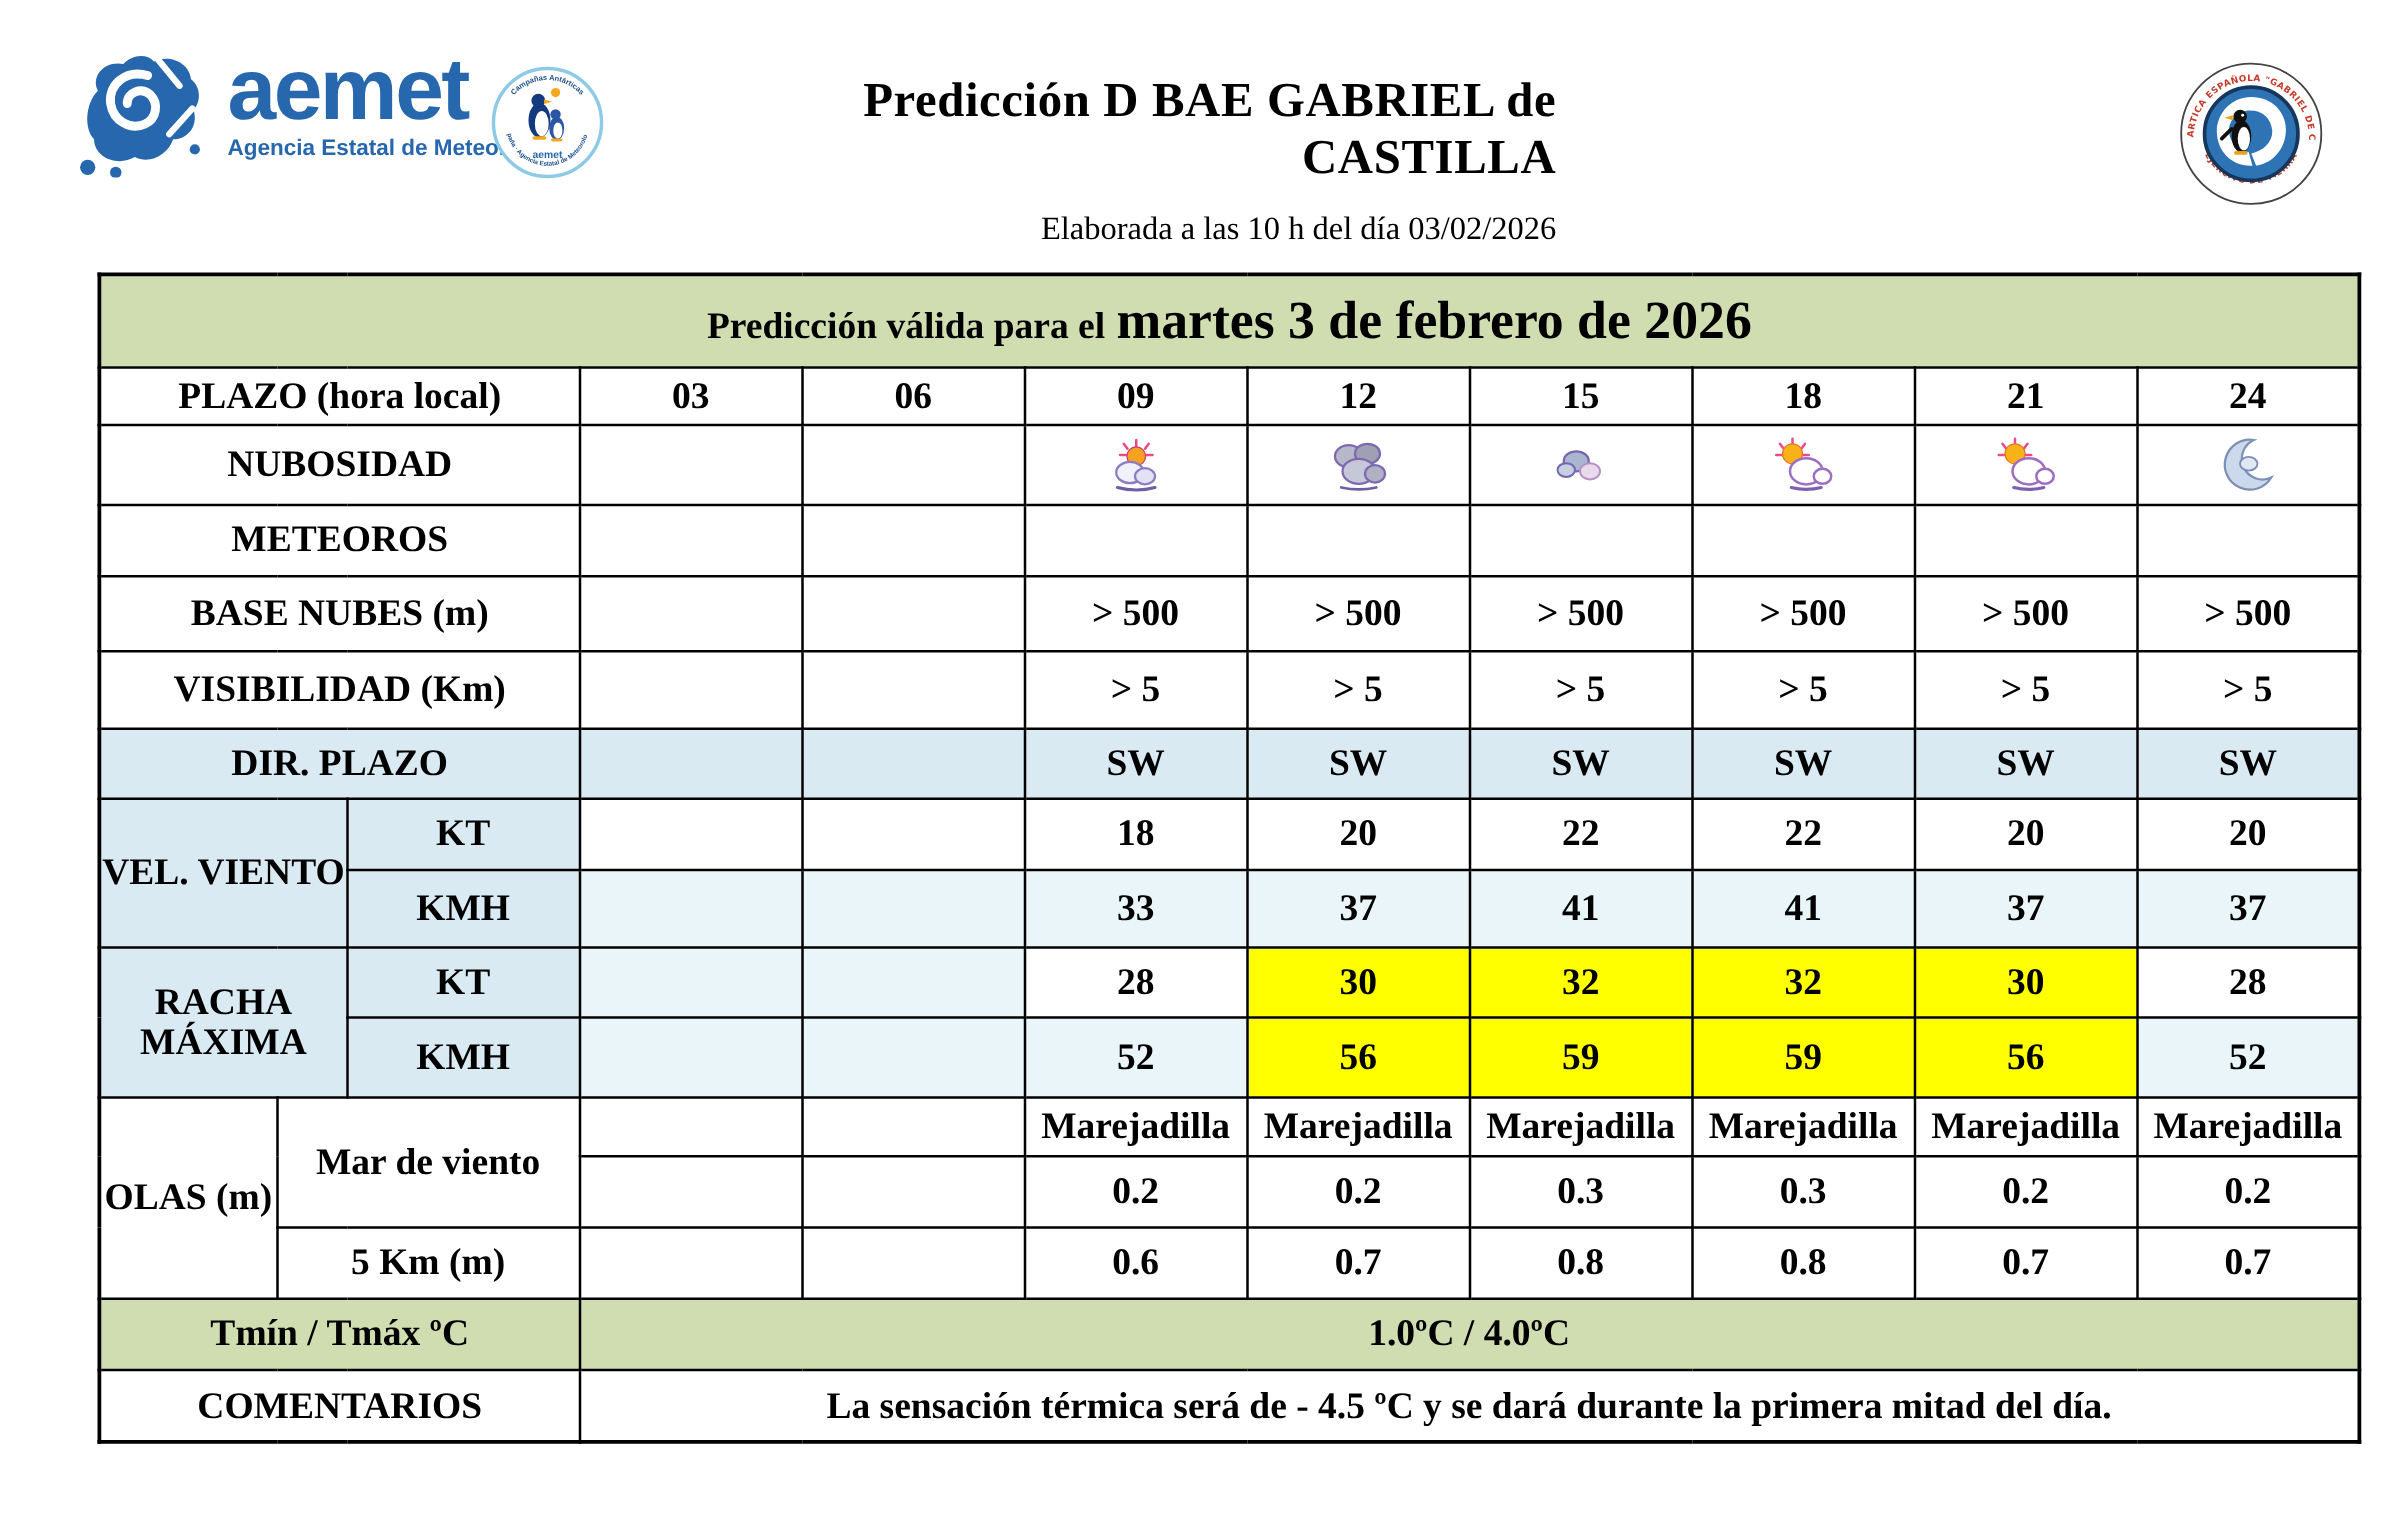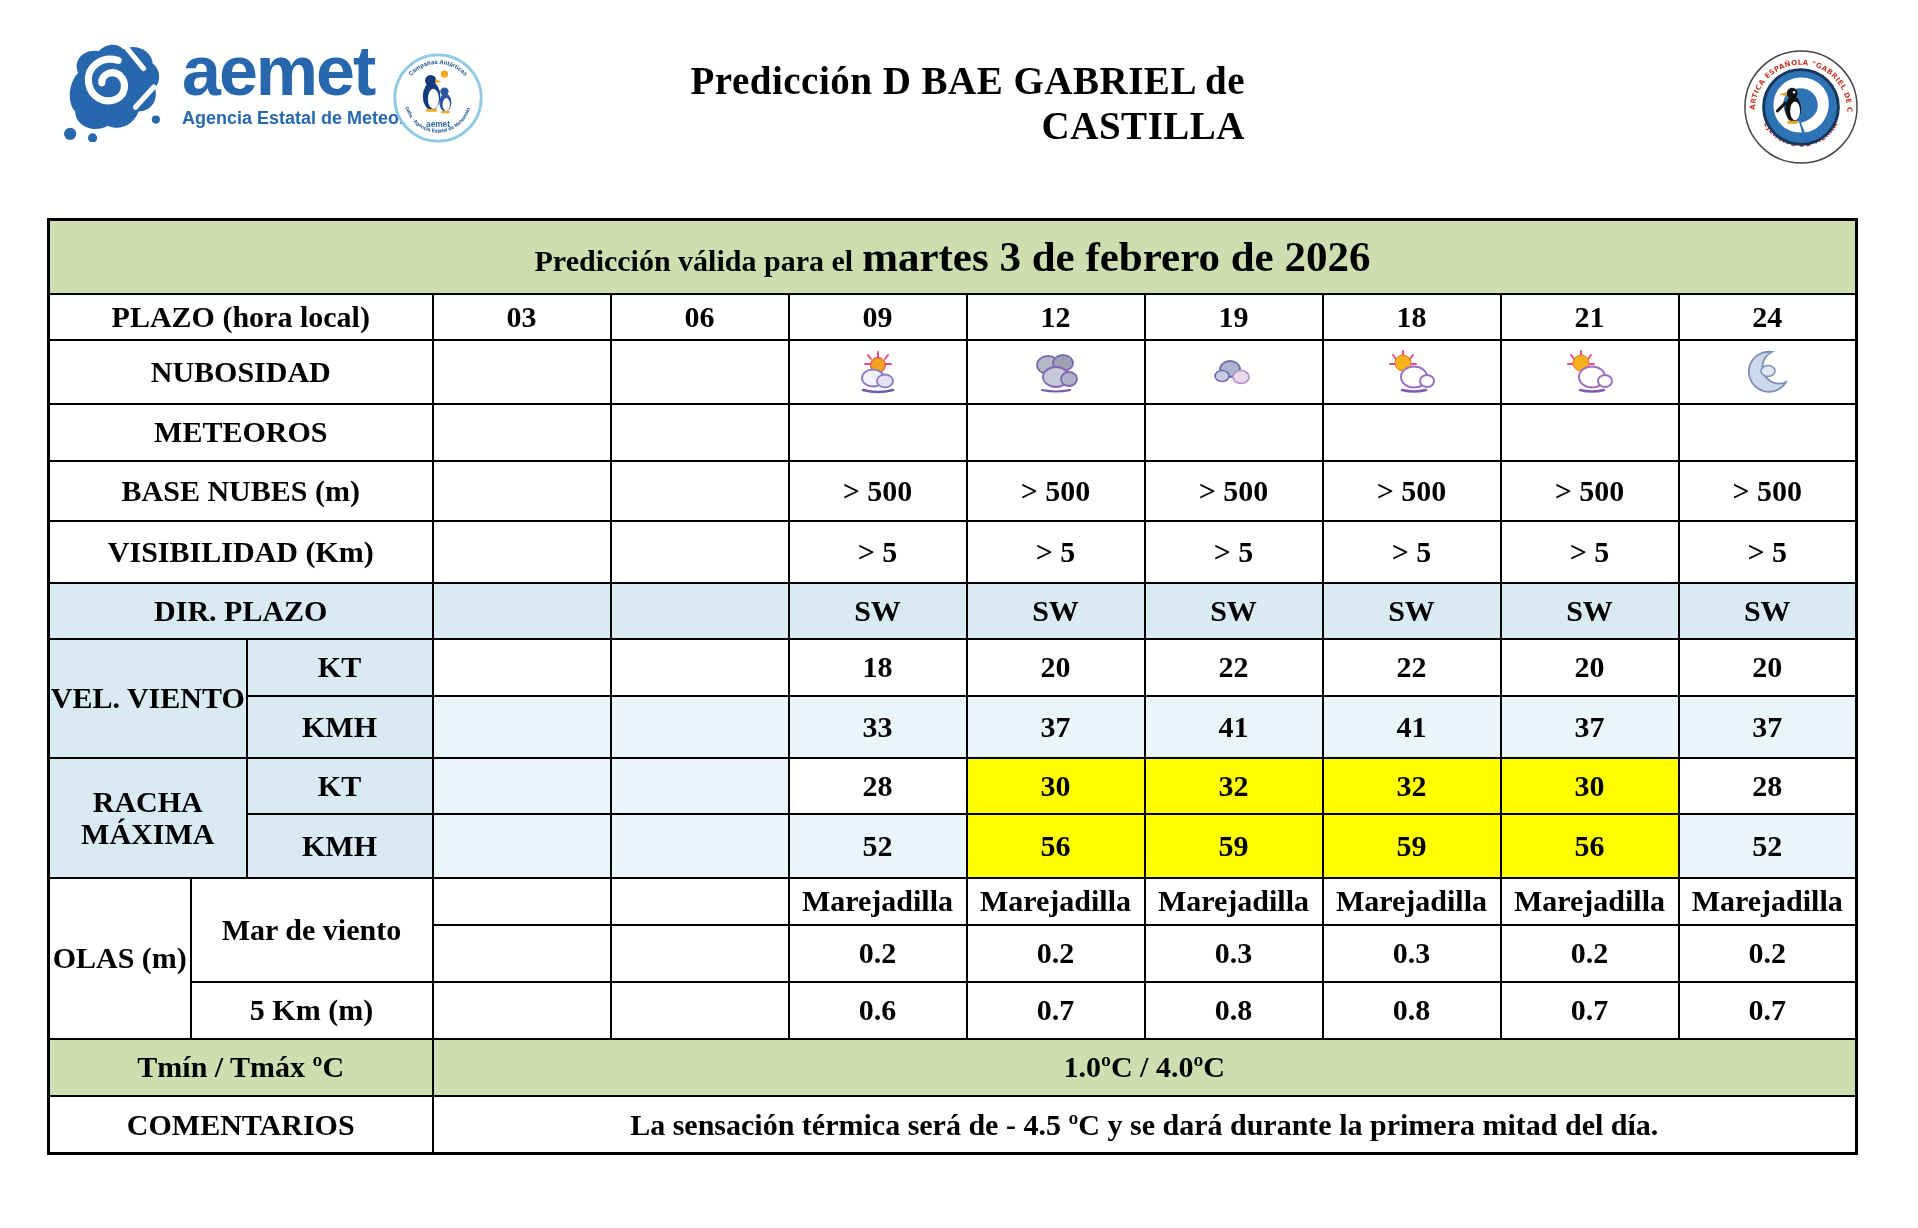--- a/index.html
+++ b/index.html
@@ -31,21 +31,21 @@
     color:var(--aemet-blue);margin-top:6px;letter-spacing:0px;
   }
   .campaign-badge{position:absolute;left:392px;top:52px;width:92px;height:92px;}
   .title-wrap{position:absolute;left:500px;top:58px;width:745px;text-align:right;}
   .page-title{font-size:39px;font-weight:bold;letter-spacing:0.5px;}
   .page-subtitle{font-size:26px;margin-top:20px;font-weight:normal;}
   .base-badge{position:absolute;left:1742px;top:48px;width:118px;height:118px;}
   
   table.fc{
     border-collapse:collapse;table-layout:fixed;
-    margin-left:47px;width:1808px;
+    margin-left:78px;width:1808px;
     border:3px solid var(--border-black);
   }
   table.fc td{
     border:2px solid var(--border-black);
     text-align:center;vertical-align:middle;
     font-weight:bold;font-size:30px;line-height:1.05;
     padding:0;overflow:hidden;
   }
   td.band{
     background:var(--band-green);font-weight:normal;font-size:31px;
@@ -122,20 +122,21 @@
       <ellipse cx="59" cy="57" rx="4" ry="7" fill="#ffffff"></ellipse>
       <circle cx="57" cy="43" r="4.5" fill="#2b56a5"></circle>
       <rect x="37" y="62" width="12" height="3" rx="1.5" fill="#f4a81d"></rect>
       <rect x="53" y="64" width="10" height="2.5" rx="1.2" fill="#f4a81d"></rect>
     </g>
     <text x="50" y="81" font-family="Liberation Sans, sans-serif" font-size="9" font-weight="bold" fill="#2767ae" text-anchor="middle">aemet</text>
   </svg>
 
   <div class="title-wrap">
     <div class="page-title">Predicción D BAE GABRIEL de CASTILLA</div>
+    <div class="page-subtitle">Elaborada a las 10 h del día 03/02/2026</div>
   </div>
 
   <svg class="base-badge" viewBox="0 0 120 120">
     <circle cx="60" cy="60" r="57" fill="#ffffff" stroke="#444444" stroke-width="1.5"></circle>
     <defs>
       <path id="bbTop" d="M 13,64 A 47,47 0 1 1 107,64"></path>
       <path id="bbBot" d="M 21,74 A 42,42 0 0 0 99,74"></path>
     </defs>
     <text font-family="DejaVu Sans, sans-serif" font-size="7.2" font-weight="bold" fill="#c53a2a" letter-spacing="0.4">
       <textPath href="#bbTop" startOffset="50%" text-anchor="middle">BASE ANTARTICA ESPAÑOLA "GABRIEL DE CASTILLA"</textPath>
@@ -177,21 +178,21 @@
     <tr class="r-band">
       <td colspan="11" class="band"><span class="band-prefix">Predicción válida para el</span><span class="band-date">martes 3 de febrero de 2026</span></td>
     </tr>
 
     <tr class="r-plazo">
       <td colspan="3">PLAZO (hora local)</td>
     <td>03</td>
         <td>06</td>
         <td>09</td>
         <td>12</td>
-        <td>19</td>
+        <td>15</td>
         <td>18</td>
         <td>21</td>
         <td>24</td>
       </tr>
 
     <tr class="r-nub">
       <td colspan="3">NUBOSIDAD</td>
     <td></td>
         <td></td>
         <td>

